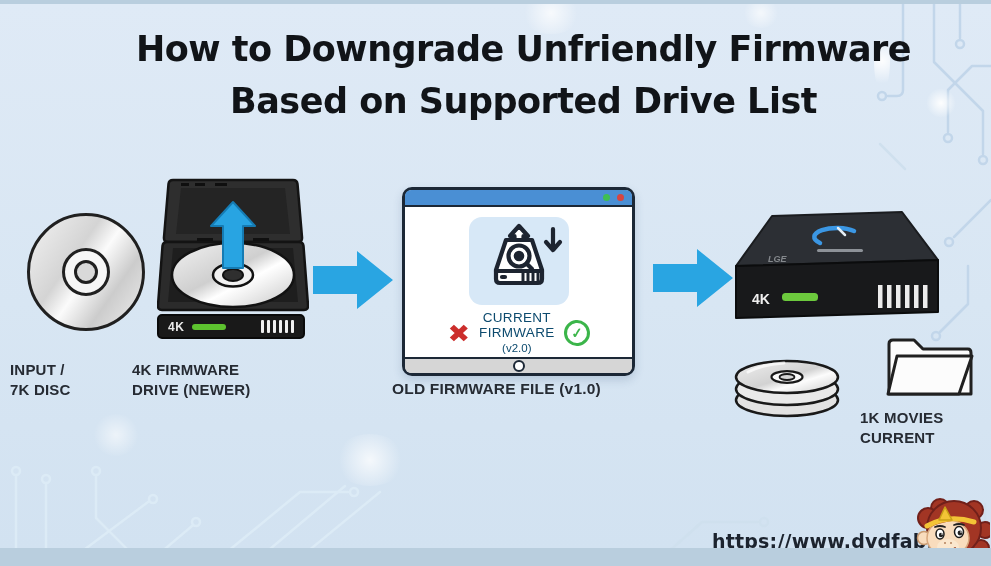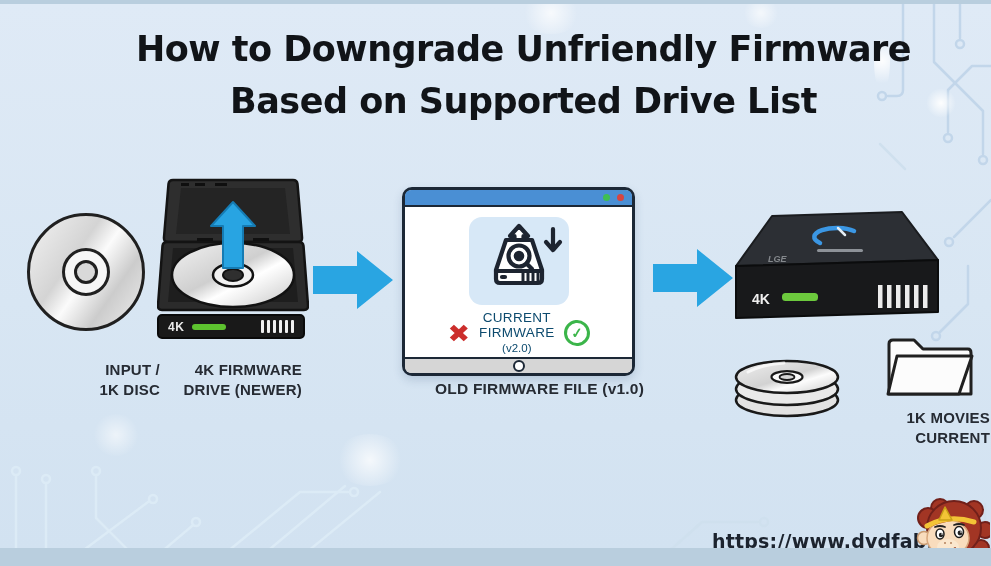--- a/index.html
+++ b/index.html
@@ -16,21 +16,21 @@
     background:radial-gradient(circle,rgba(255,255,255,.95) 0%,rgba(255,255,255,0) 70%);}
   
   .title-line{
     position:absolute;left:0;width:100%;text-align:center;
     transform:translateX(28px);
     font-family:"DejaVu Sans",sans-serif;font-weight:bold;font-size:35px;
     letter-spacing:-0.5px;color:#111418;
   }
   
   .caption{
-    position:absolute;text-align:right;color:#262b33;
+    position:absolute;text-align:left;color:#262b33;
     font-weight:bold;font-size:15px;line-height:20px;letter-spacing:.2px;
   }
   
   .disc{
     width:112px;height:112px;border-radius:50%;
     border:3px solid #202020;
     background:linear-gradient(125deg,#ececec 8%,#d4d4d4 38%,#fbfbfb 52%,#cccccc 72%,#e8e8e8 95%);
     display:flex;align-items:center;justify-content:center;
   }
   .disc-ring{
@@ -151,21 +151,21 @@
 
   <div class="abs" style="left:27px;top:209px;">
     <div class="disc">
       <div class="disc-ring">
         <div class="disc-hole"></div>
       </div>
     </div>
   </div>
   <div class="caption" style="left:10px;top:356px;width:150px;">
     <span>INPUT /</span><br>
-    <span>1K DISC</span>
+    <span>7K DISC</span>
   </div>
 
   <div class="abs" style="left:157px;top:172px;width:152px;height:163px;">
     <svg width="152" height="140" viewBox="0 0 152 140">
       <defs>
         <linearGradient id="discGrad" x1="0" y1="0" x2="1" y2="1">
           <stop offset="0" stop-color="#f2f2f2"></stop>
             <stop offset=".45" stop-color="#cfcfcf"></stop>
           <stop offset=".6" stop-color="#ffffff"></stop>
             <stop offset="1" stop-color="#c6c6c6"></stop>

